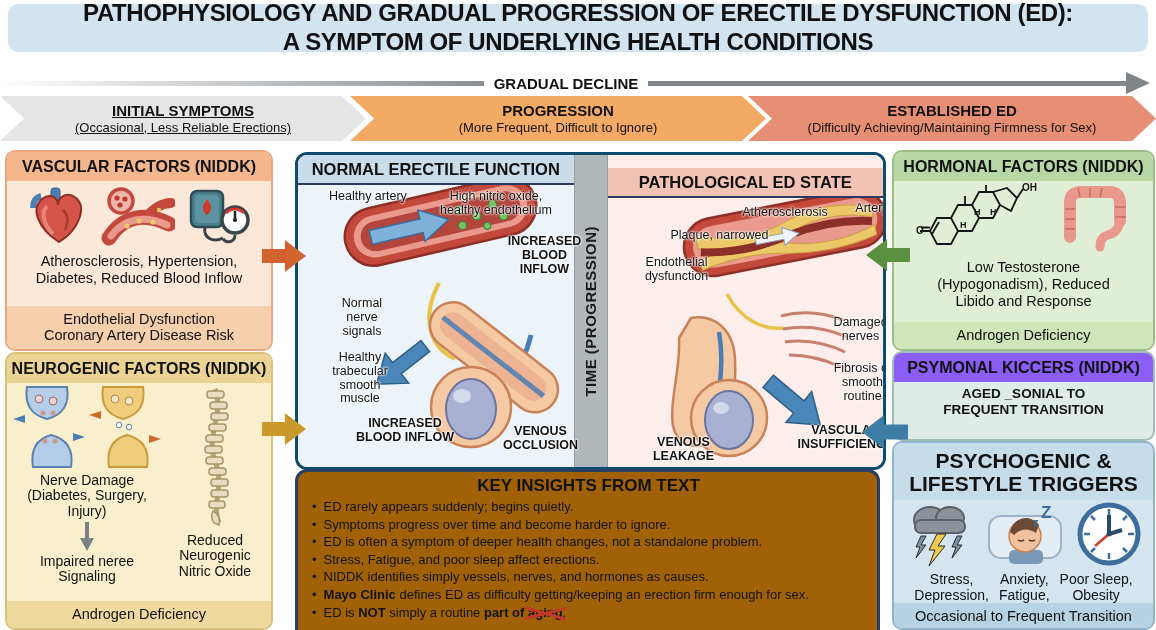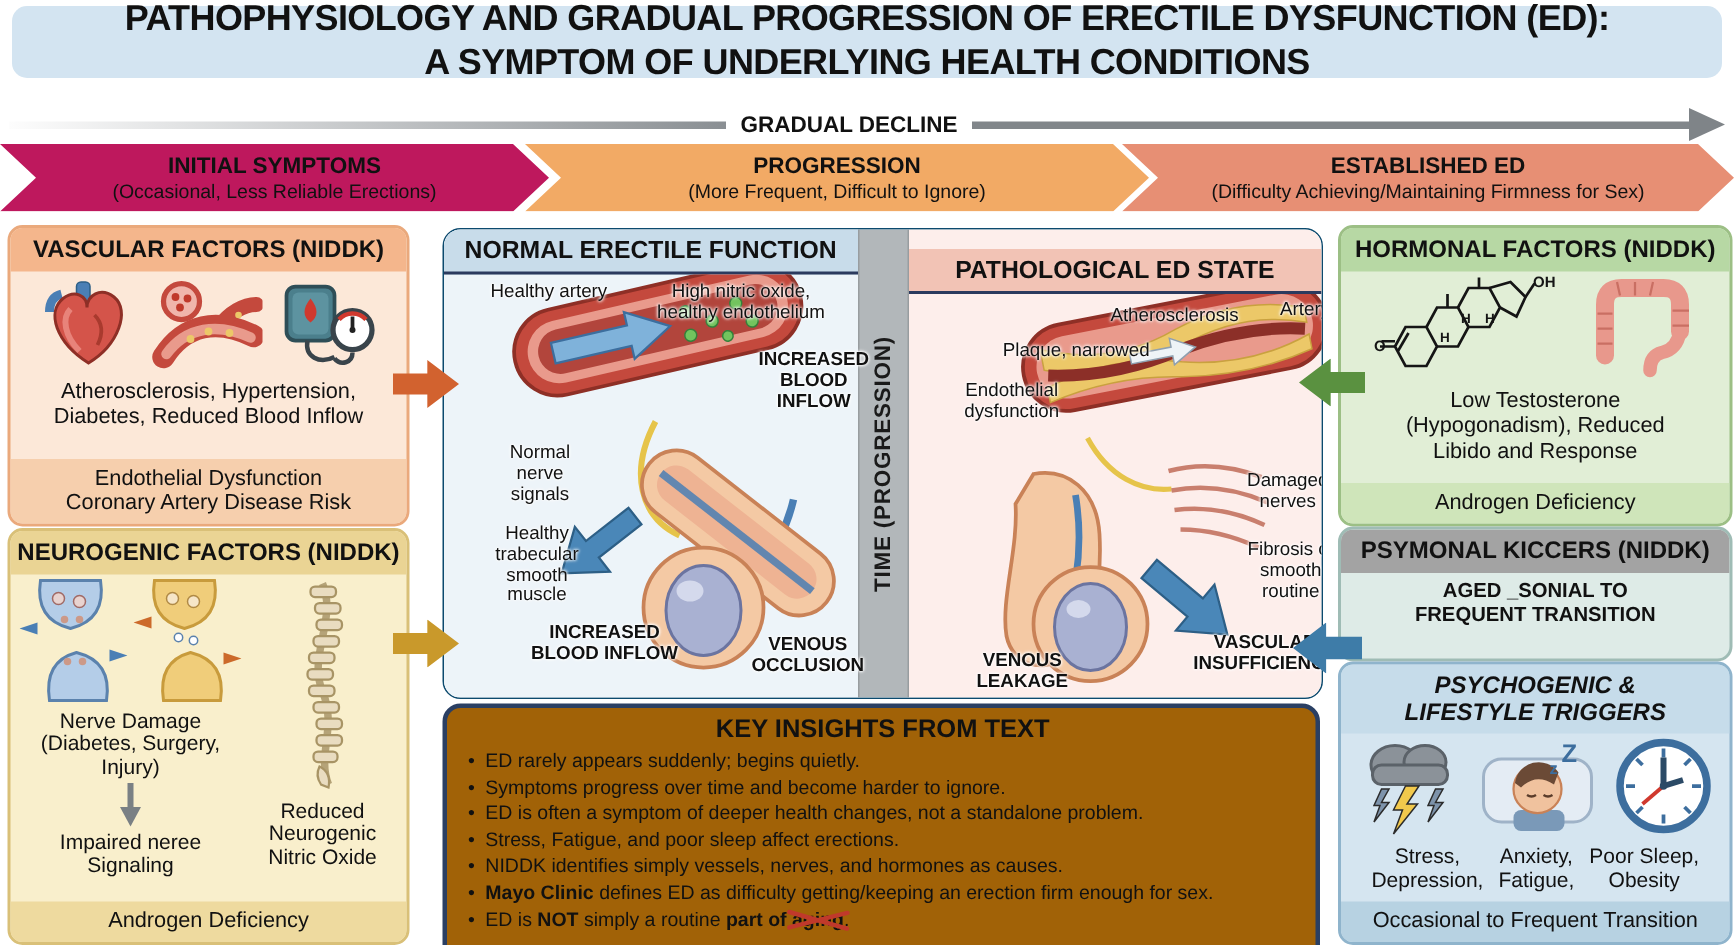--- a/index.html
+++ b/index.html
@@ -16,21 +16,21 @@
   .decline .lineL{flex:1;height:5px;background:linear-gradient(to right,#fdfdfd,#8a8f93);}
   .decline .lineR{flex:1;height:5px;background:#81868a;}
   .decline .txt{font-weight:bold;font-size:15px;margin:0 10px;white-space:nowrap;}
   .decline .head{width:0;height:0;border-left:24px solid #7f8488;border-top:11px solid transparent;border-bottom:11px solid transparent;}
 
   
   .phase{position:absolute;top:96px;height:45px;display:flex;flex-direction:column;justify-content:center;
     text-align:center;clip-path:polygon(0 0,calc(100% - 24px) 0,100% 50%,calc(100% - 24px) 100%,0 100%,24px 50%);}
   .phase .t{font-weight:bold;font-size:15px;line-height:1.2;}
   .phase .s{font-size:13px;line-height:1.2;}
-  #phase1{left:0;width:366px;background:#be185d;}
+  #phase1{left:0;width:366px;background:#e5e5e5;text-decoration:underline;}
   #phase2{left:350px;width:416px;background:#f2aa65;}
   #phase3{left:748px;width:408px;background:#e78f74;}
 
   
   .fbox{position:absolute;border-radius:10px;overflow:hidden;display:flex;flex-direction:column;}
   .fb-header{font-weight:bold;font-size:16px;text-align:center;padding:6px 2px 5px;line-height:1.1;}
   .fb-text{font-size:14.5px;text-align:center;line-height:1.18;white-space:pre-line;}
   .fb-footer{font-size:14.5px;text-align:center;padding:5px 2px;line-height:1.15;white-space:pre-line;margin-top:auto;}
   .icon-row{display:flex;justify-content:center;align-items:center;gap:10px;}
 
@@ -42,31 +42,31 @@
   #neurogenic .fb-footer{background:#eeda9f;}
   .neuro-body{flex:1;display:grid;grid-template-columns:152px 1fr;padding:2px 4px;}
   .neuro-col{display:flex;flex-direction:column;align-items:center;justify-content:flex-start;}
   .neuro-txt{font-size:14px;text-align:center;line-height:1.12;white-space:pre-line;}
 
   #hormonal{left:892px;top:150px;width:259px;height:197px;background:#e1eed6;border:2px solid #9cbf85;}
   #hormonal .fb-header{background:#b7d8a4;}
   #hormonal .fb-footer{background:#cfe5ba;}
 
   #psymonal{left:892px;top:351px;width:259px;height:86px;background:#deebe7;border:2px solid #9fbcb5;}
-  #psymonal .fb-header{background:#a3a3a3;text-align:center;}
+  #psymonal .fb-header{background:#8b5cf6;text-align:center;}
   #psymonal .fb-text{font-weight:bold;font-size:13.5px;padding-top:4px;}
 
   #psychogenic{left:892px;top:441px;width:259px;height:185px;background:#d5e5f0;border:2px solid #8fb4cc;}
-  #psychogenic .fb-header{background:#c6dcea;font-size:16px;white-space:pre-line;font-style:italic;}
+  #psychogenic .fb-header{background:#c6dcea;font-size:21px;white-space:pre-line;}
   #psychogenic .fb-footer{background:#b7d2e2;}
   .trigger-row{display:flex;justify-content:center;gap:10px;margin-top:3px;}
   .trigger-row div{font-size:14px;text-align:center;line-height:1.15;white-space:pre-line;}
 
   
-  #central{position:absolute;left:295px;top:152px;width:585px;height:312px;border:1px solid #0c4a6e;
+  #central{position:absolute;left:295px;top:152px;width:585px;height:312px;border:3px solid #0c4a6e;
     border-radius:12px;display:flex;overflow:hidden;background:#fff;justify-content:flex-end;}
   .half{flex:1;display:flex;flex-direction:column;}
   .half .hd{font-weight:bold;font-size:16.5px;text-align:center;padding:5px 0 4px;border-bottom:2px solid #2b3a5e;}
   #normal-half{background:#edf4f9;} #normal-half .hd{background:#c8dcea;}
   #ed-half{background:#fdeeeb;} #ed-half .hd{background:#f2c3b5;margin-top:13px;}
   .content{position:relative;flex:1;margin-left:23px;}
   #timebar{width:32px;background:#b2b7ba;border-left:1.5px solid #989da0;border-right:1.5px solid #989da0;
     display:flex;align-items:center;justify-content:center;}
   #timebar span{writing-mode:vertical-rl;transform:rotate(180deg);font-weight:bold;font-size:15px;letter-spacing:.5px;color:#1a1a1a;}
 

